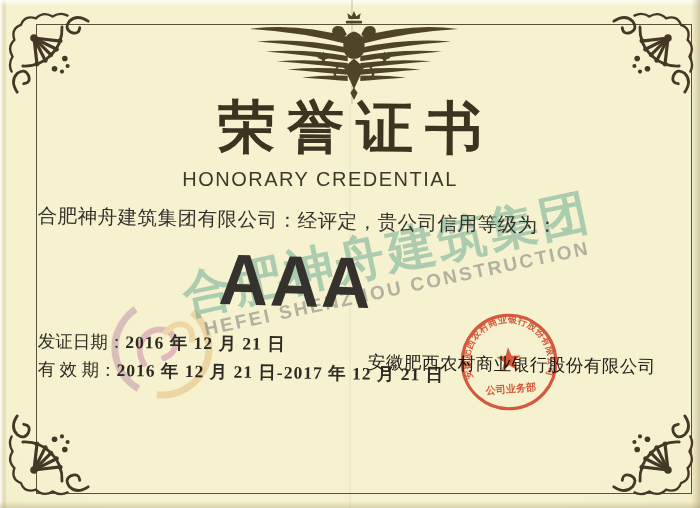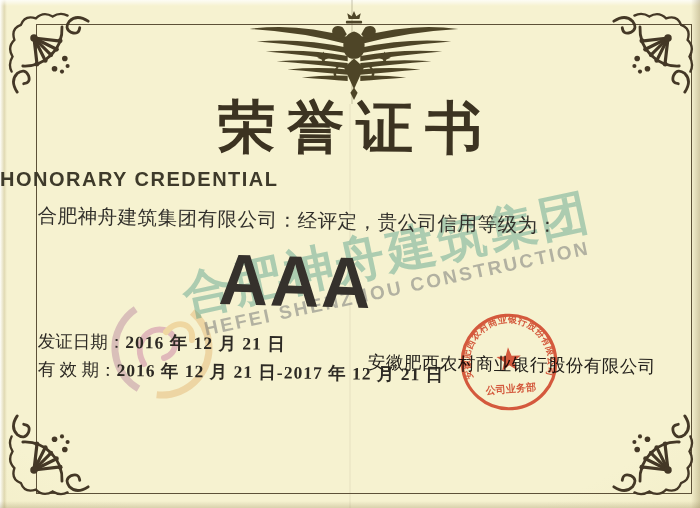--- a/index.html
+++ b/index.html
@@ -38,22 +38,22 @@
   .corner.br { left:612px; top:414px; transform:scale(-1,-1); }
 
   .emblem { position:absolute; left:246px; top:10px; width:216px; height:90px; color:#4e4527; }
 
   .title {
     position:absolute; left:0; top:90px; width:700px; text-align:center;
     font-size:57px; font-weight:bold; letter-spacing:12px; padding-left:12px;
     color:#3c3321; transform:rotate(.3deg);
   }
   .subtitle {
-    position:absolute; left:0; top:168px; width:640px; text-align:left;
-    font-family:"Liberation Sans", sans-serif; font-weight:bold;
+    position:absolute; left:0; top:168px; width:640px; text-align:center;
+    font-family:"Liberation Sans", sans-serif; font-weight:normal;
     font-size:20px; letter-spacing:1.5px; color:#3e3a2a;
   }
 
   .body-line {
     position:absolute; left:38px; top:202px; font-size:19.5px; color:#32302b;
     letter-spacing:.5px; transform:rotate(1.1deg); transform-origin:left top; white-space:nowrap;
   }
 
   .rating {
     position:absolute; left:220px; top:238px; font-family:"Liberation Sans", sans-serif;

